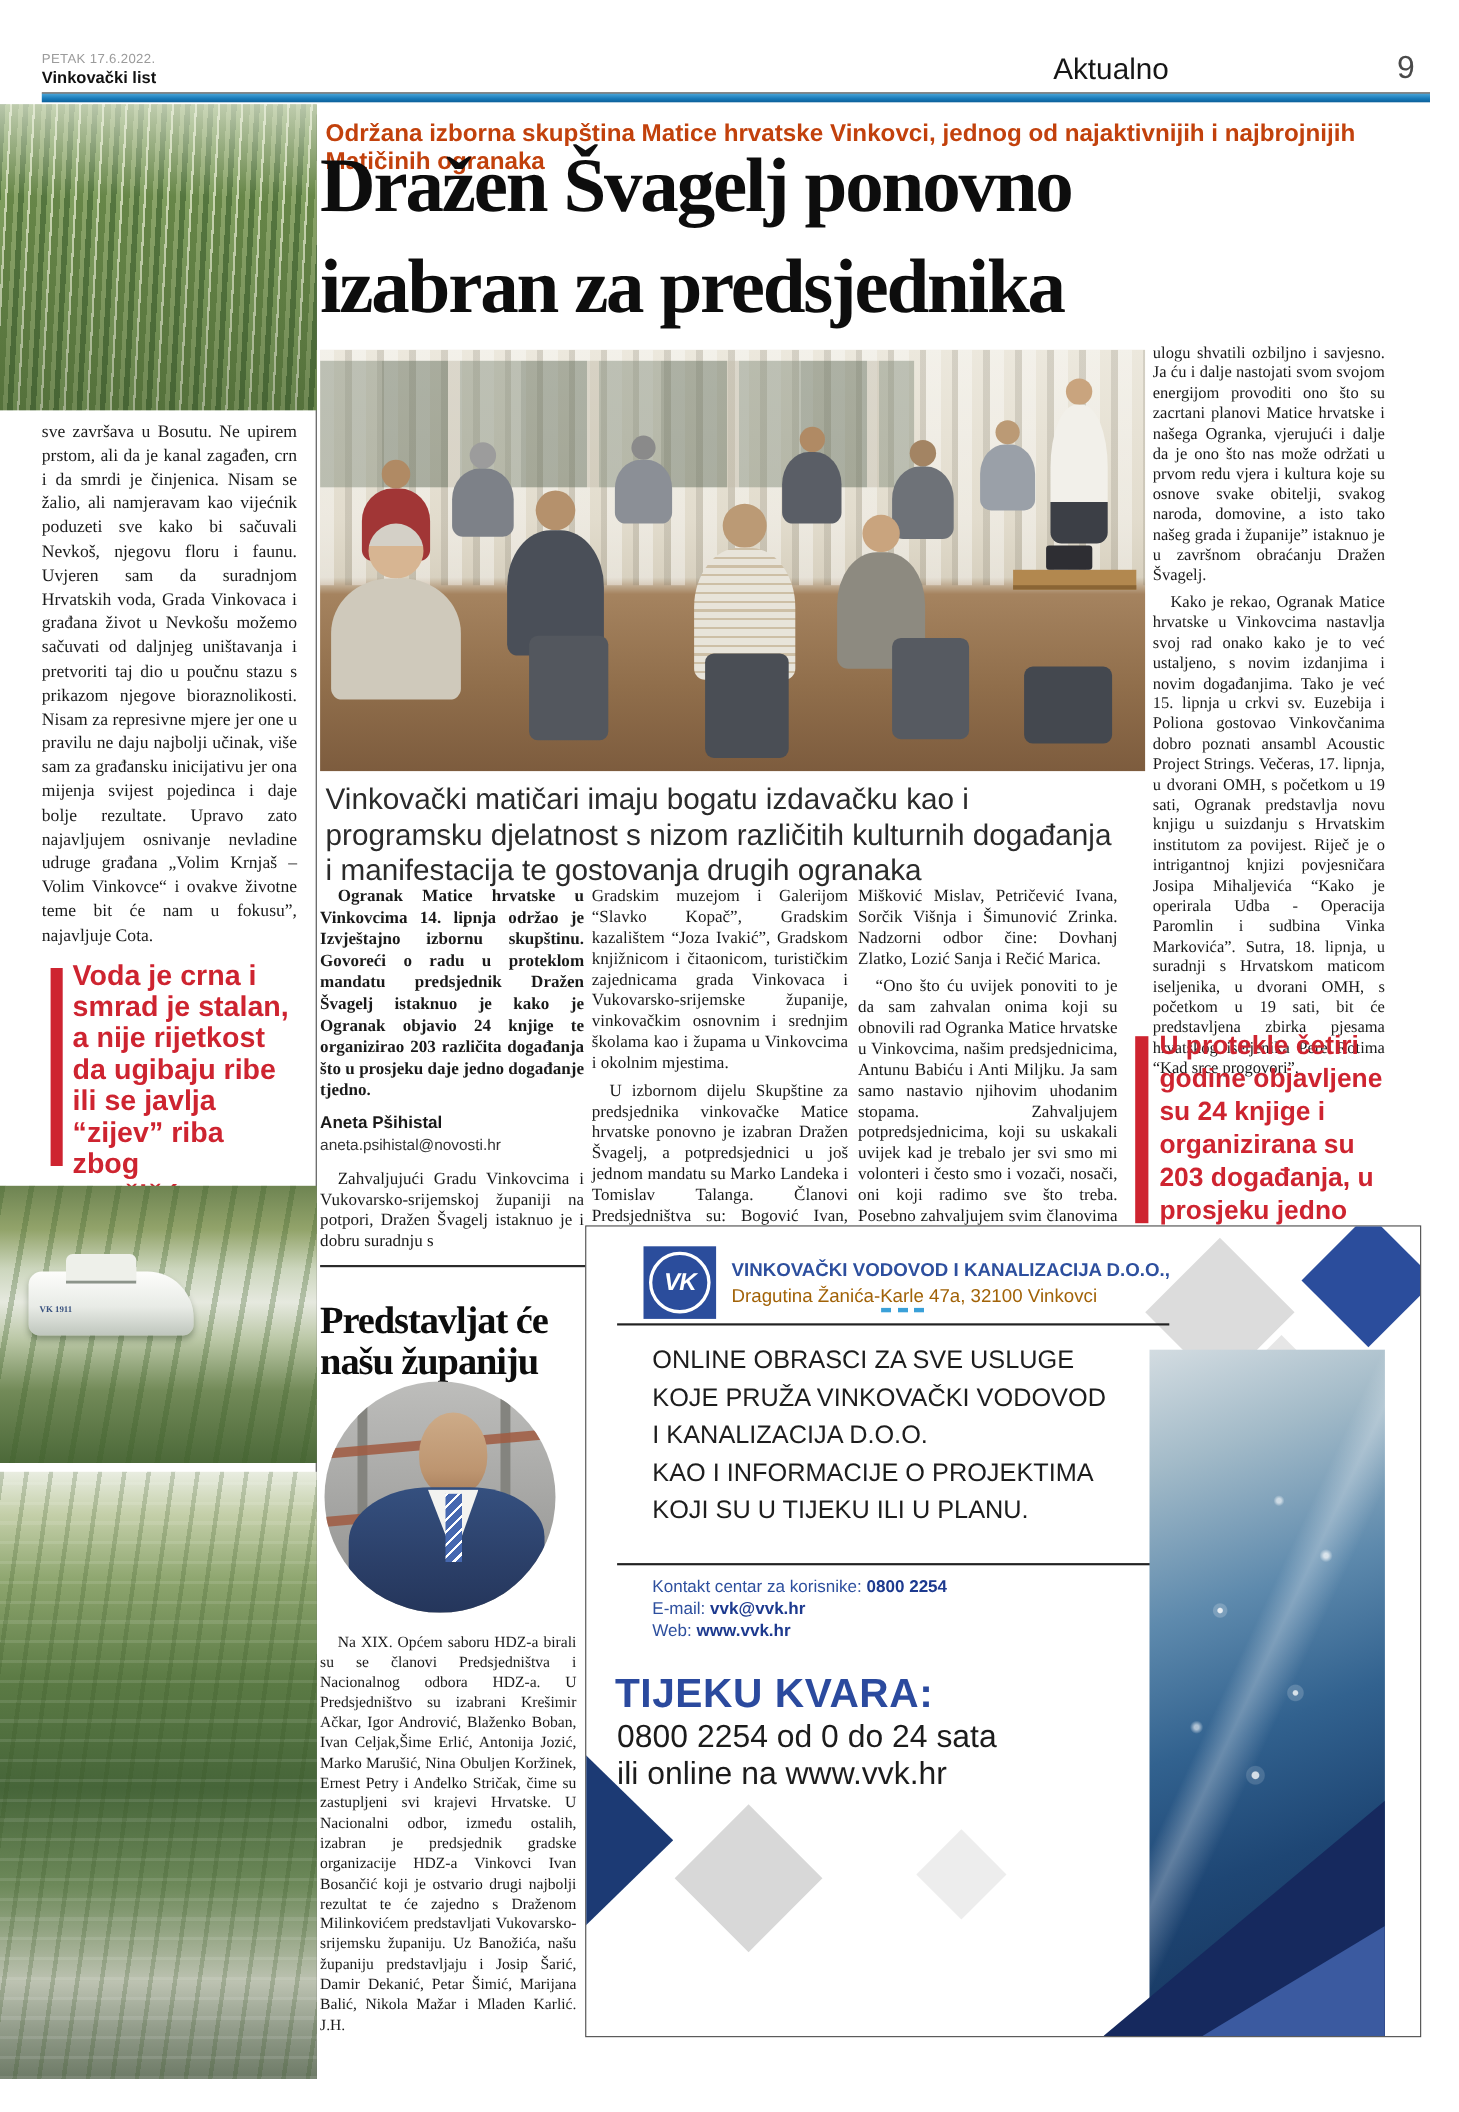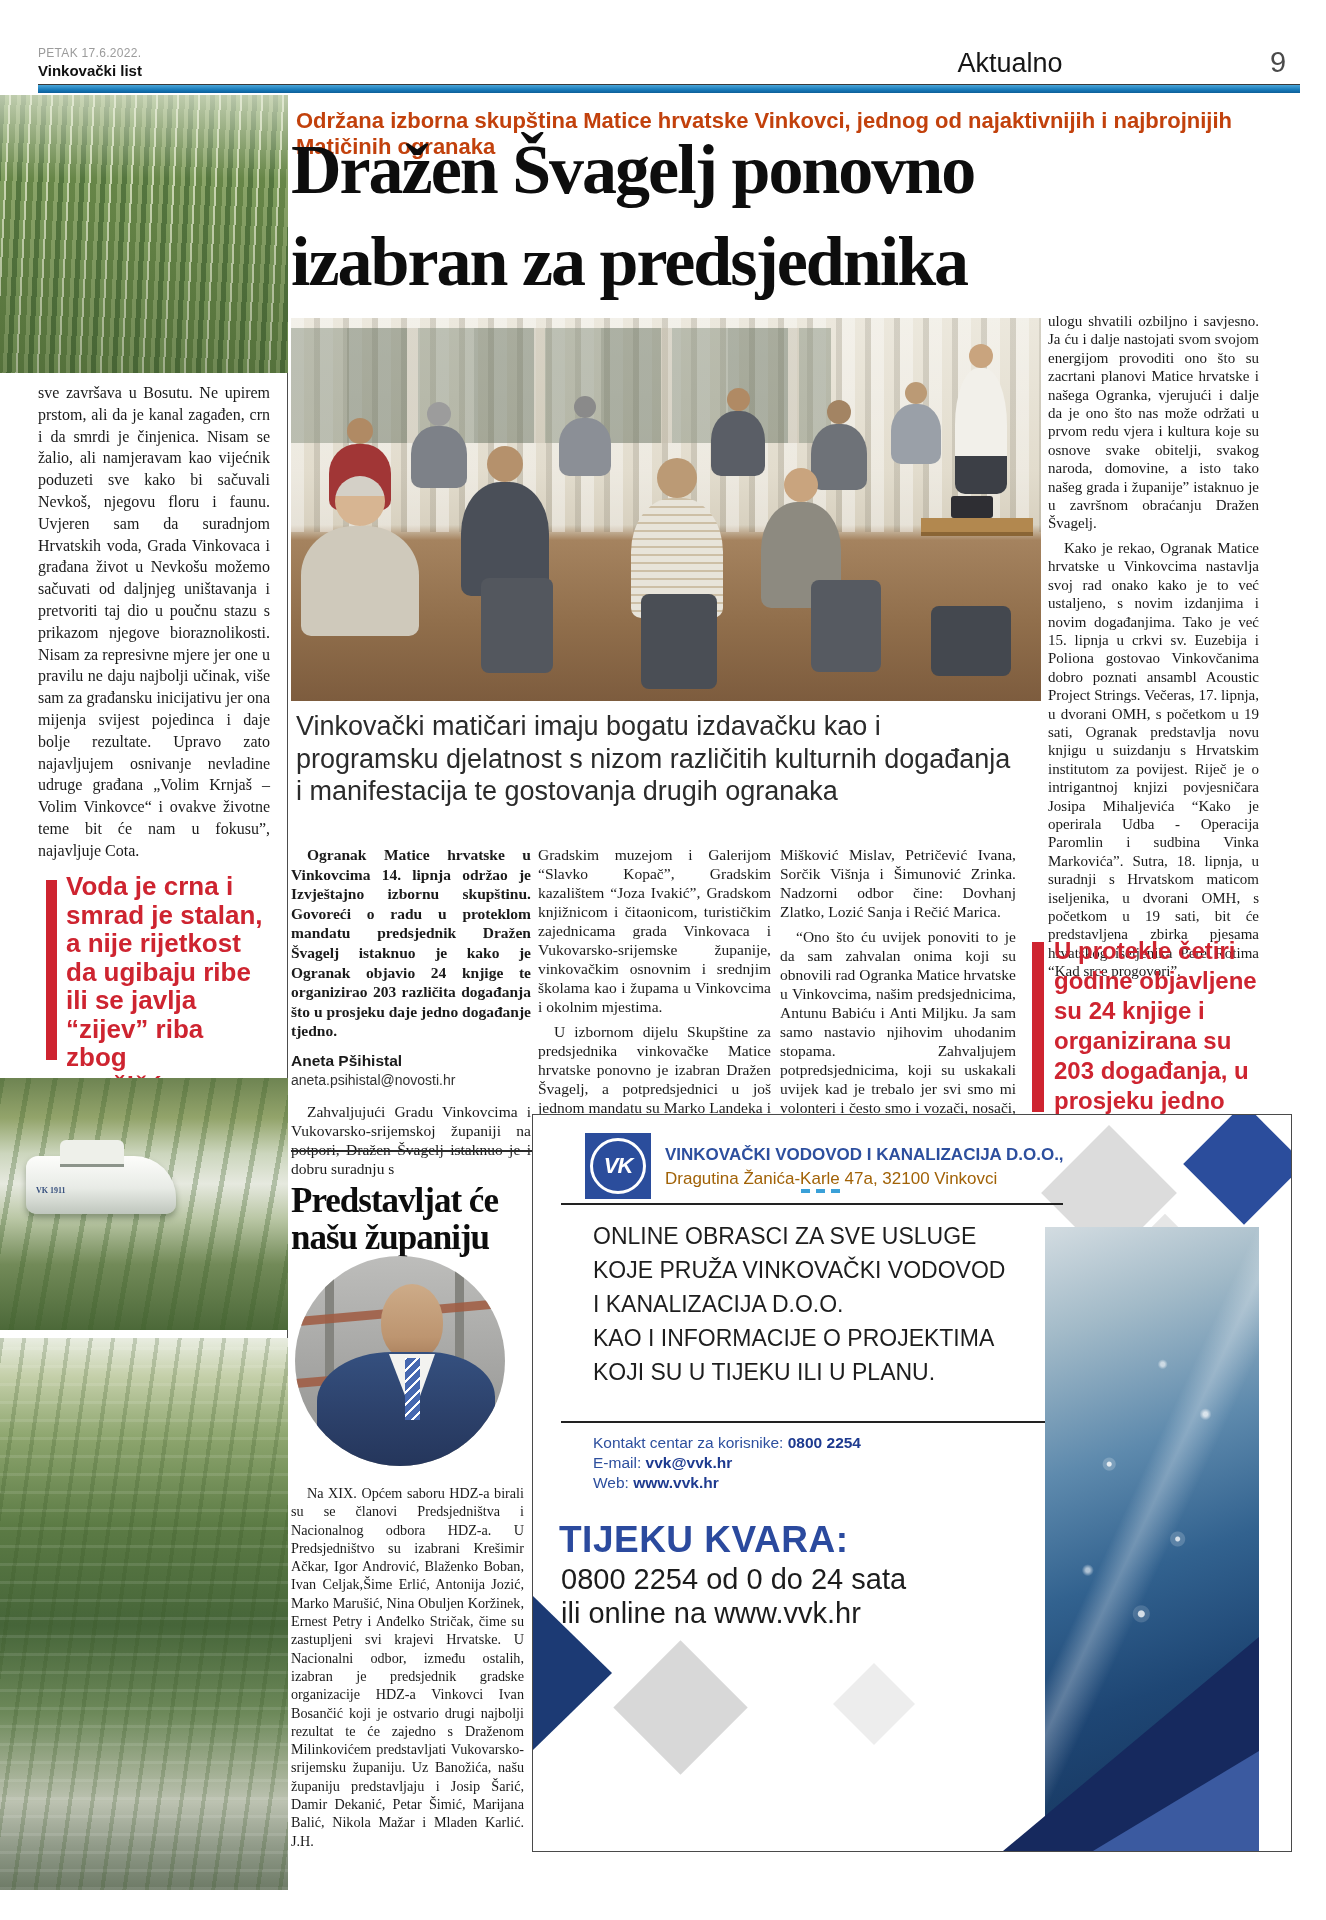--- a/index.html
+++ b/index.html
@@ -51,21 +51,21 @@
     background:repeating-linear-gradient(90deg,#87907f 0 56px,#66715f 56px 116px,#c3bdac 116px 127px);}
   #curtain{position:absolute;left:0;top:0;width:100%;height:56%;
     background:repeating-linear-gradient(90deg,rgba(255,255,255,.38) 0 13px,rgba(0,0,0,0) 13px 23px,rgba(105,100,85,.18) 23px 29px);}
   .person{position:absolute;display:flex;flex-direction:column;align-items:center;}
   .phead{border-radius:50%;}
   .ptorso{width:100%;flex:1;border-radius:45% 45% 10px 10px;}
   .chair{position:absolute;border-radius:8px;}
   #mtable{position:absolute;left:630px;top:200px;width:112px;height:14px;background:#b2884f;border-bottom:4px solid #8a6535;}
   #mbox{position:absolute;left:660px;top:178px;width:42px;height:22px;background:#2e2e33;border-radius:3px;}
   #subheadline{left:296px;top:710px;width:724px;font-size:27px;line-height:32.5px;color:#2b2b2b;}
-  .bodycol{font-size:15.5px;line-height:19px;margin-top:40px;}
+  .bodycol{font-size:15.5px;line-height:19px;}
   #col1{left:291px;top:805px;width:240px;height:330px;}
   #col1 .lead{font-weight:bold;line-height:19.6px;}
   #byline-name{font-family:"Liberation Sans",sans-serif;font-weight:bold;font-size:15.5px;margin:10px 0 1px 0;}
   #byline-email{font-family:"Liberation Sans",sans-serif;font-size:14px;color:#333;margin:0 0 12px 0;}
   #col2{left:538px;top:805px;width:233px;height:345px;}
   #col3{left:780px;top:805px;width:236px;height:345px;}
   #col4{left:1048px;top:312px;width:211px;height:614px;font-size:15px;line-height:18.4px;}
   #rq-bar{left:1032px;top:942px;height:170px;width:12px;}
   #rq-text{left:1054px;top:936px;width:206px;font-size:24px;line-height:30px;font-weight:bold;color:#ce2430;}
   #h-rule{left:291px;top:1150px;width:967px;height:0;border-top:2px solid #2b2b2b;}

